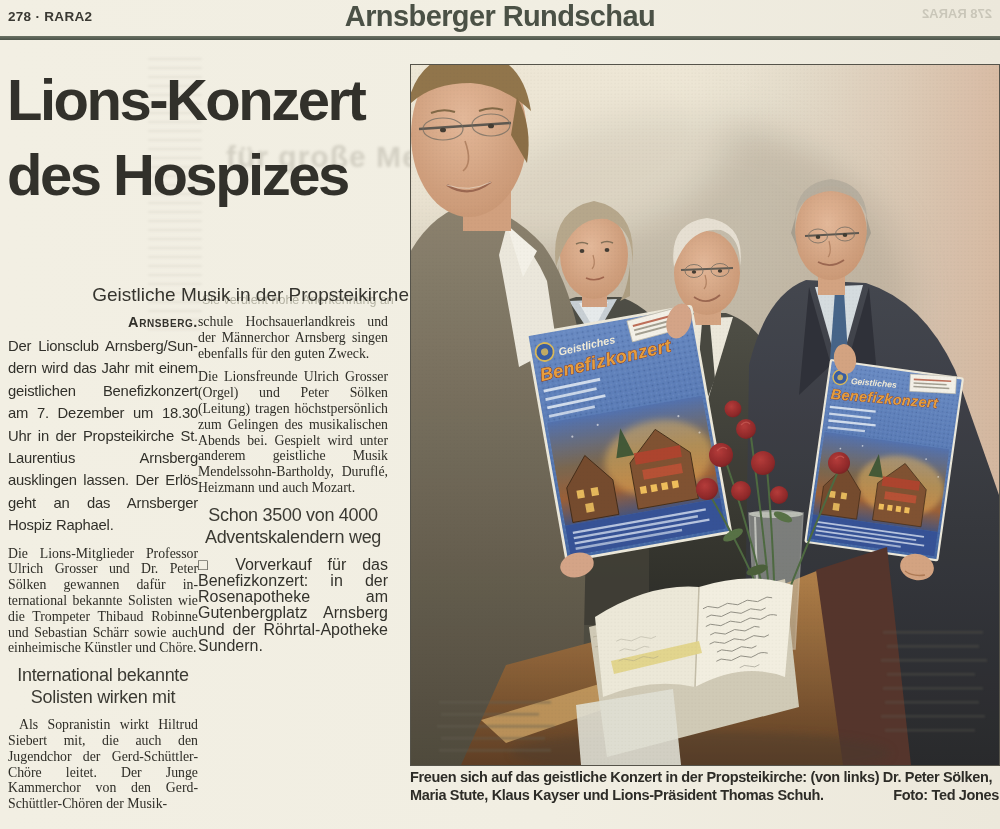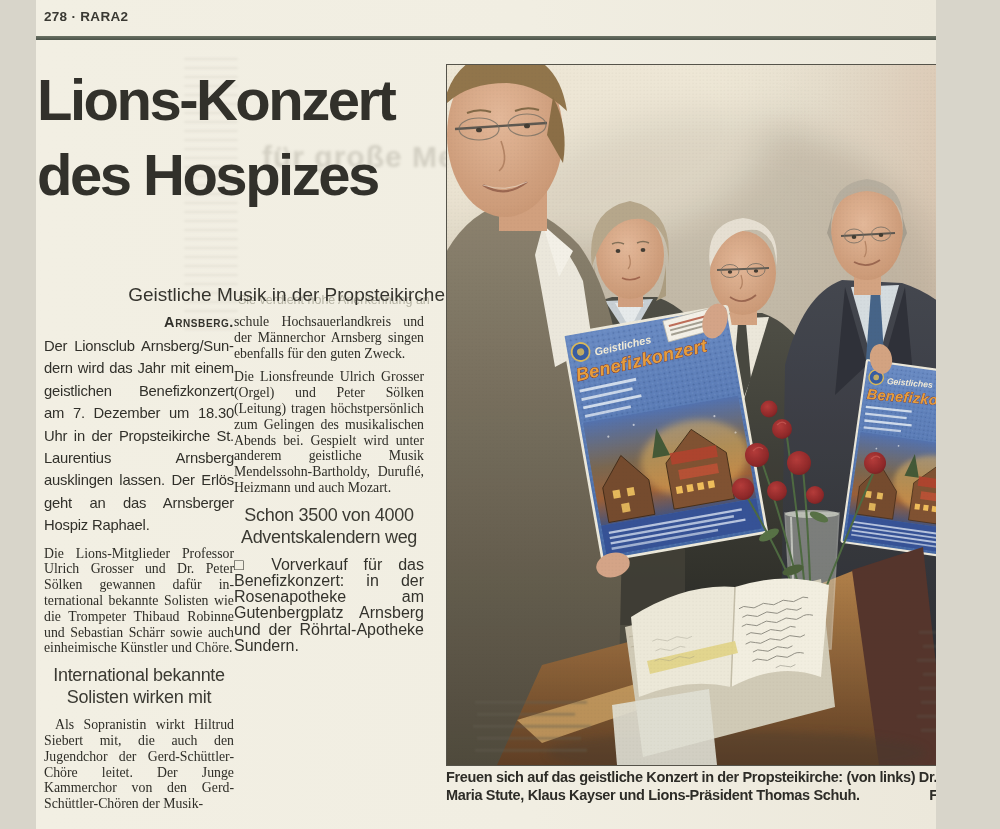--- a/index.html
+++ b/index.html
@@ -1,37 +1,37 @@
 <!DOCTYPE html>
 <html lang="de"><head>
 <meta charset="utf-8">
 <style>
   html,body{margin:0;padding:0;background:#d8d5ca;}
   .page{
-    position:relative;width:900px;height:829px;overflow:hidden;
+    position:relative;width:1000px;height:829px;overflow:hidden;
     background:linear-gradient(90deg,#f2efe3 0%,#f1eee2 55%,#ece8db 100%);
-    font-family:"Liberation Sans",sans-serif;color:#2f2e28;margin-left:36px;
+    font-family:"Liberation Sans",sans-serif;color:#2f2e28;
   }
   
   .folio{position:absolute;left:8px;top:9px;font-size:13.5px;font-weight:700;color:#3a3933;letter-spacing:.3px;}
   .masthead{position:absolute;left:0;right:0;top:0;text-align:center;font-size:29px;font-weight:700;
     color:#4b5146;letter-spacing:-.6px;}
   .masthead-rule{position:absolute;left:0;top:36px;width:1000px;height:4px;
     background:linear-gradient(180deg,#6b7264,#4b5349);}
   
   .ghost{position:absolute;pointer-events:none;}
   .ghost-folio{left:862px;top:6px;width:130px;font-size:13px;font-weight:700;color:#8a887a;
     opacity:.35;transform:scaleX(-1);filter:blur(.6px);text-align:left;}
   .ghost-headline{left:226px;top:140px;font-size:30px;font-weight:700;color:#8d897b;opacity:.30;
     filter:blur(1.4px);letter-spacing:1px;}
   .ghost-line{left:202px;top:293px;width:208px;font-size:12.5px;color:#82806e;opacity:.55;filter:blur(.5px);}
   .ghost-colstripes{left:148px;top:58px;width:54px;height:272px;opacity:.4;filter:blur(1px);
     background:repeating-linear-gradient(180deg,rgba(118,115,100,.22) 0 2px,transparent 2px 9px);}
   
-  .headline{position:absolute;left:1px;top:62px;width:402px;color:#32312b;font-weight:700;
+  .headline{position:absolute;left:7px;top:62px;width:402px;color:#32312b;font-weight:700;
     font-size:58px;line-height:75px;letter-spacing:-2.5px;}
   .subheadline{position:absolute;left:9px;top:284px;width:400px;font-size:19px;font-weight:400;color:#35342e;text-align:right;}
   
   .col{position:absolute;top:314px;width:190px;text-align:justify;}
   .col1{left:8px;}
   .col2{left:198px;}
   .dateline{font-size:14.5px;font-weight:700;font-variant:small-caps;letter-spacing:.6px;
     color:#33322c;margin:0 0 5px 0;text-align:right;}
   .lead{font-family:Liberation Sans, sans-serif;font-size:14.8px;line-height:22.4px;letter-spacing:-.2px;
     margin:0 0 9px 0;color:#31302a;}
@@ -46,20 +46,21 @@
   .caption{position:absolute;left:410px;top:769px;width:589px;font-size:14.5px;line-height:17.5px;
     font-weight:700;color:#2d2c27;letter-spacing:-.35px;}
   .credit{position:absolute;right:0;top:17.5px;font-weight:700;}
 </style>
 </head>
 <body>
 
 <div class="page">
 
   <div class="folio">278 · RARA2</div>
+  <div class="masthead">Arnsberger Rundschau</div>
   <div class="masthead-rule"></div>
 
   <div class="ghost ghost-folio">278 RARA2</div>
   <div class="ghost ghost-headline">für große Medien</div>
   <div class="ghost ghost-line">Sie verdient hohe Anerkennung an</div>
   <div class="ghost ghost-colstripes"></div>
 
   <div class="headline">
     <div>Lions-Konzert</div>
     <div>des Hospizes</div>

